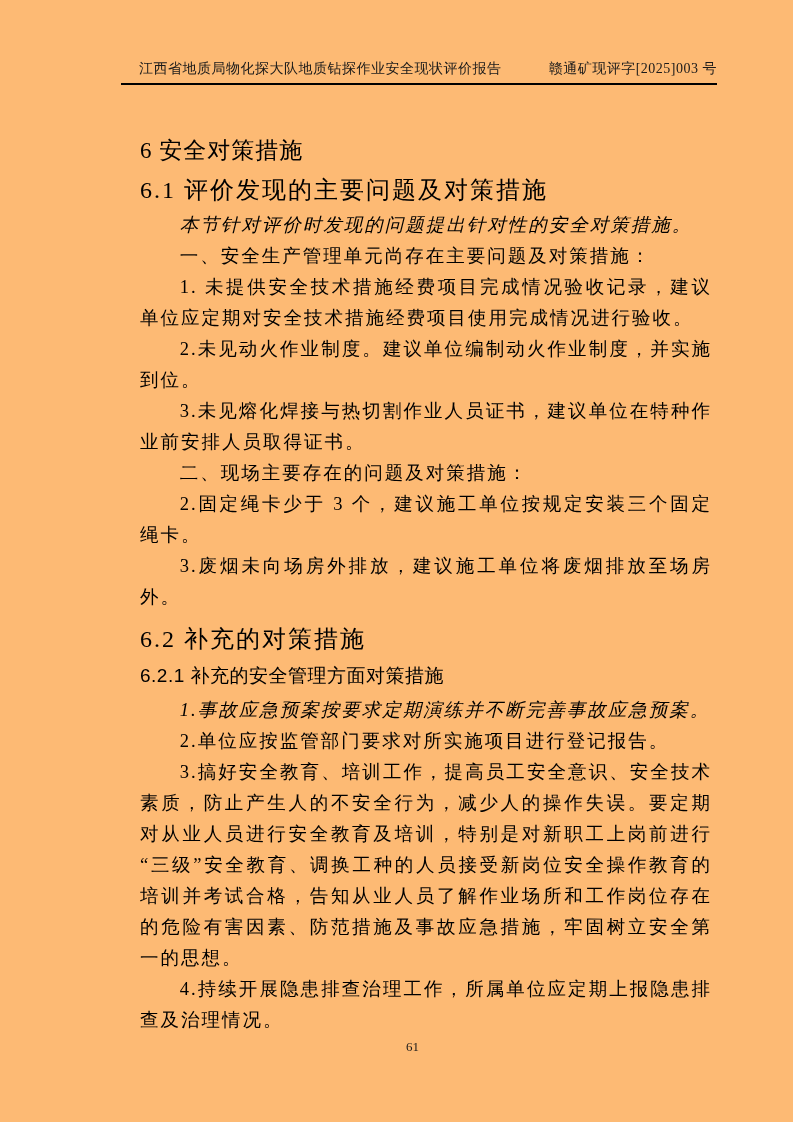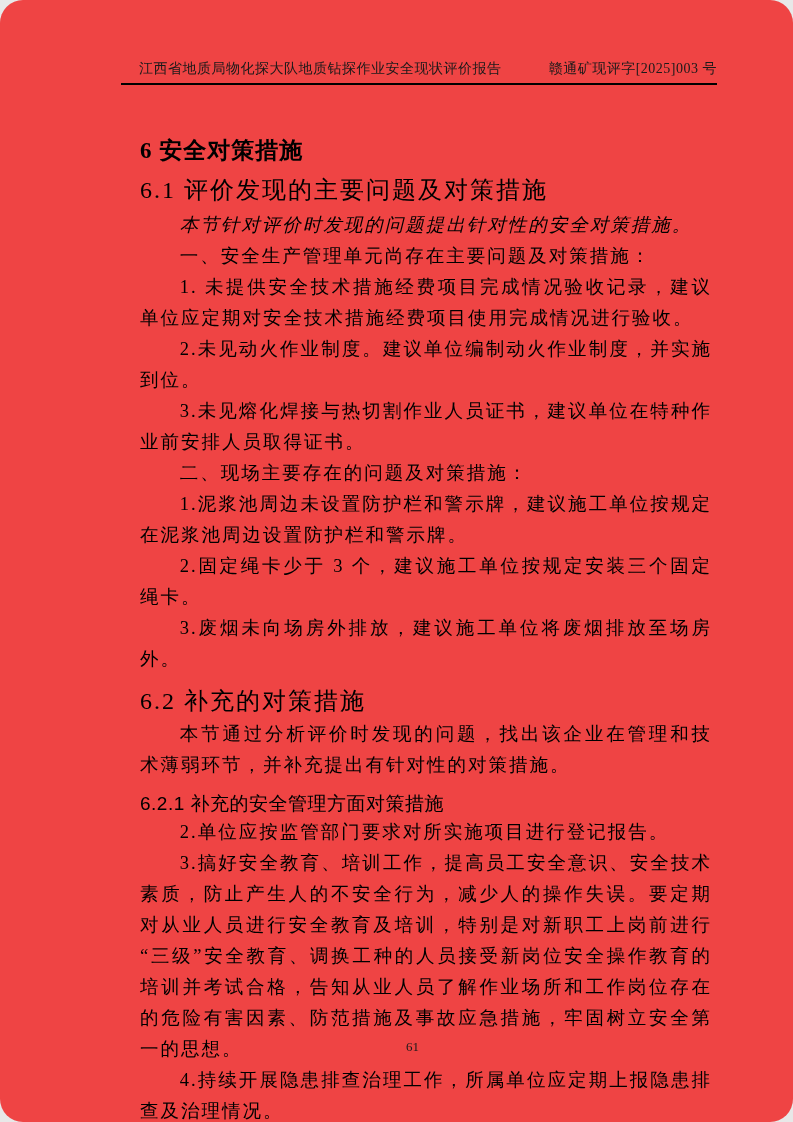--- a/index.html
+++ b/index.html
@@ -1,44 +1,43 @@
 <!DOCTYPE html>
 <html lang="zh"><head>
 <meta charset="utf-8">
 <style>
   html,body{margin:0;padding:0;background:#e8e8e8;}
   .page{
     position:relative;
     width:793px;height:1122px;
     margin:0 auto;
-    background:#ef4444;
+    background:#fdba74;
     color:#000;
     font-family:"Liberation Serif","DejaVu Serif",serif;
     overflow:hidden;
-    border-radius:23px;
   }
   
   .page-header{
     position:absolute;
     top:60px;left:121px;width:596px;
     border-bottom:2px solid #000;
     padding-bottom:5px;
     display:flex;justify-content:space-between;align-items:flex-end;
     font-size:14px;line-height:18px;
     color:#1a1a1a;
   }
   .page-header .hdr-left{margin-left:18px;letter-spacing:0.5px;}
   .page-header .hdr-right{letter-spacing:0.5px;}
   
   .doc-body{
     position:absolute;
     top:130px;left:140px;width:572px;
   }
   .h1{
-    font-size:23px;font-weight:bold;
+    font-size:23px;font-weight:normal;
     line-height:30px;
     margin:6px 0 0 0;
     letter-spacing:1px;
   }
   .h2{
     font-size:24px;font-weight:normal;
     line-height:28px;
     margin:10px 0 0 0;
     letter-spacing:2px;
   }
@@ -83,26 +82,25 @@
 
   <div class="doc-body">
     <div class="h1">6 安全对策措施</div>
     <div class="h2">6.1 评价发现的主要问题及对策措施</div>
     <p class="para first">本节针对评价时发现的问题提出针对性的安全对策措施。</p>
     <p class="para">一、安全生产管理单元尚存在主要问题及对策措施：</p>
     <p class="para">1. 未提供安全技术措施经费项目完成情况验收记录，建议单位应定期对安全技术措施经费项目使用完成情况进行验收。</p>
     <p class="para">2.未见动火作业制度。建议单位编制动火作业制度，并实施到位。</p>
     <p class="para">3.未见熔化焊接与热切割作业人员证书，建议单位在特种作业前安排人员取得证书。</p>
     <p class="para">二、现场主要存在的问题及对策措施：</p>
-    <p class="para">1.泥浆池周边未设置防护栏和警示牌，建议施工单位按规定在泥浆池周边设置防护栏和警示牌。</p>
     <p class="para">2.固定绳卡少于 3 个，建议施工单位按规定安装三个固定绳卡。</p>
     <p class="para">3.废烟未向场房外排放，建议施工单位将废烟排放至场房外。</p>
     <div class="h2 sect2">6.2 补充的对策措施</div>
-    <p class="para after-h">本节通过分析评价时发现的问题，找出该企业在管理和技术薄弱环节，并补充提出有针对性的对策措施。</p>
     <div class="h3">6.2.1 补充的安全管理方面对策措施</div>
+    <p class="para first">1.事故应急预案按要求定期演练并不断完善事故应急预案。</p>
     <p class="para">2.单位应按监管部门要求对所实施项目进行登记报告。</p>
     <p class="para">3.搞好安全教育、培训工作，提高员工安全意识、安全技术素质，防止产生人的不安全行为，减少人的操作失误。要定期对从业人员进行安全教育及培训，特别是对新职工上岗前进行“三级”安全教育、调换工种的人员接受新岗位安全操作教育的培训并考试合格，告知从业人员了解作业场所和工作岗位存在的危险有害因素、防范措施及事故应急措施，牢固树立安全第一的思想。</p>
     <p class="para">4.持续开展隐患排查治理工作，所属单位应定期上报隐患排查及治理情况。</p>
   </div>
 
   <div class="page-footer">
     <span>61</span>
   </div>
 
 </div>

